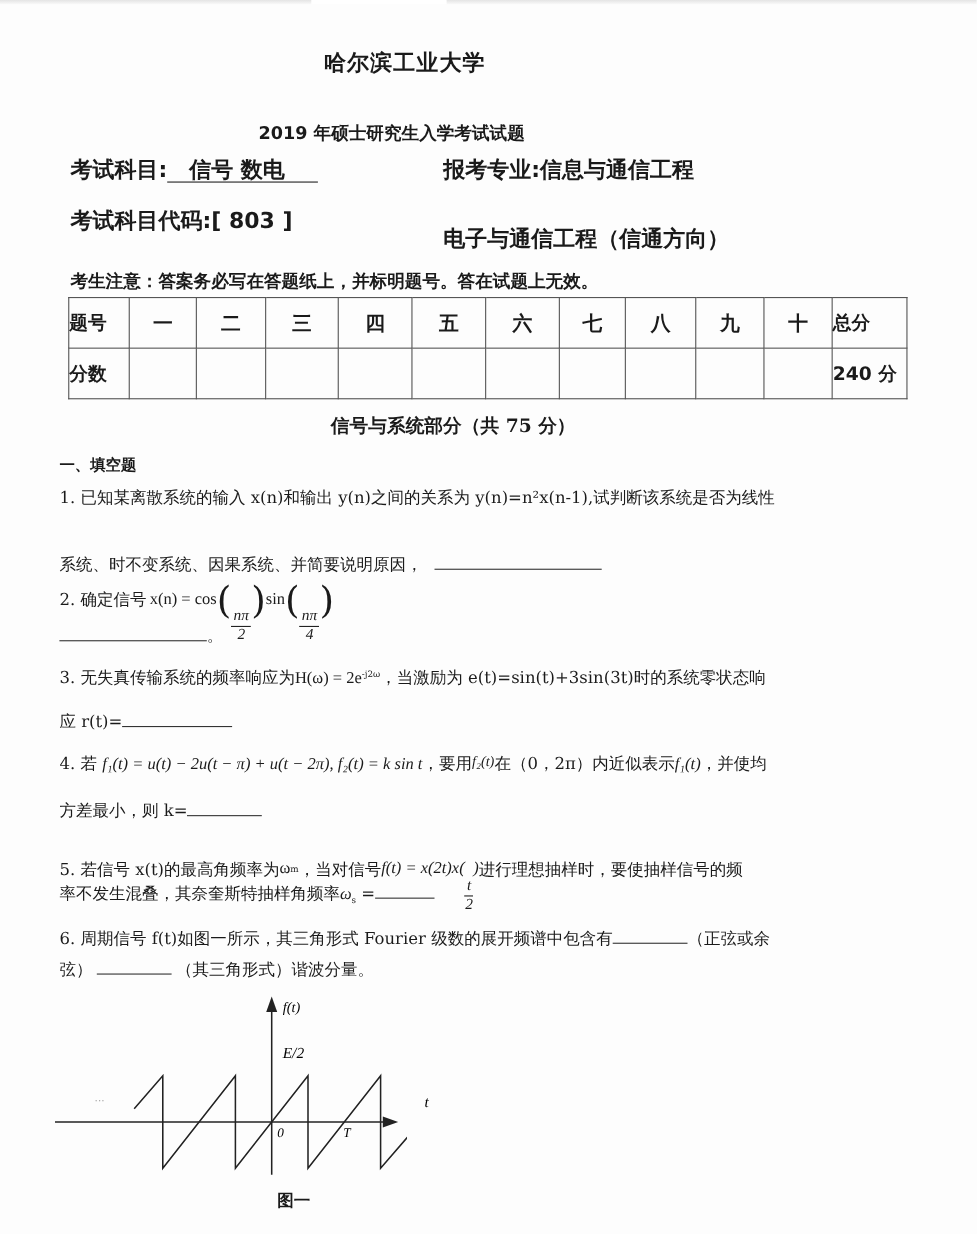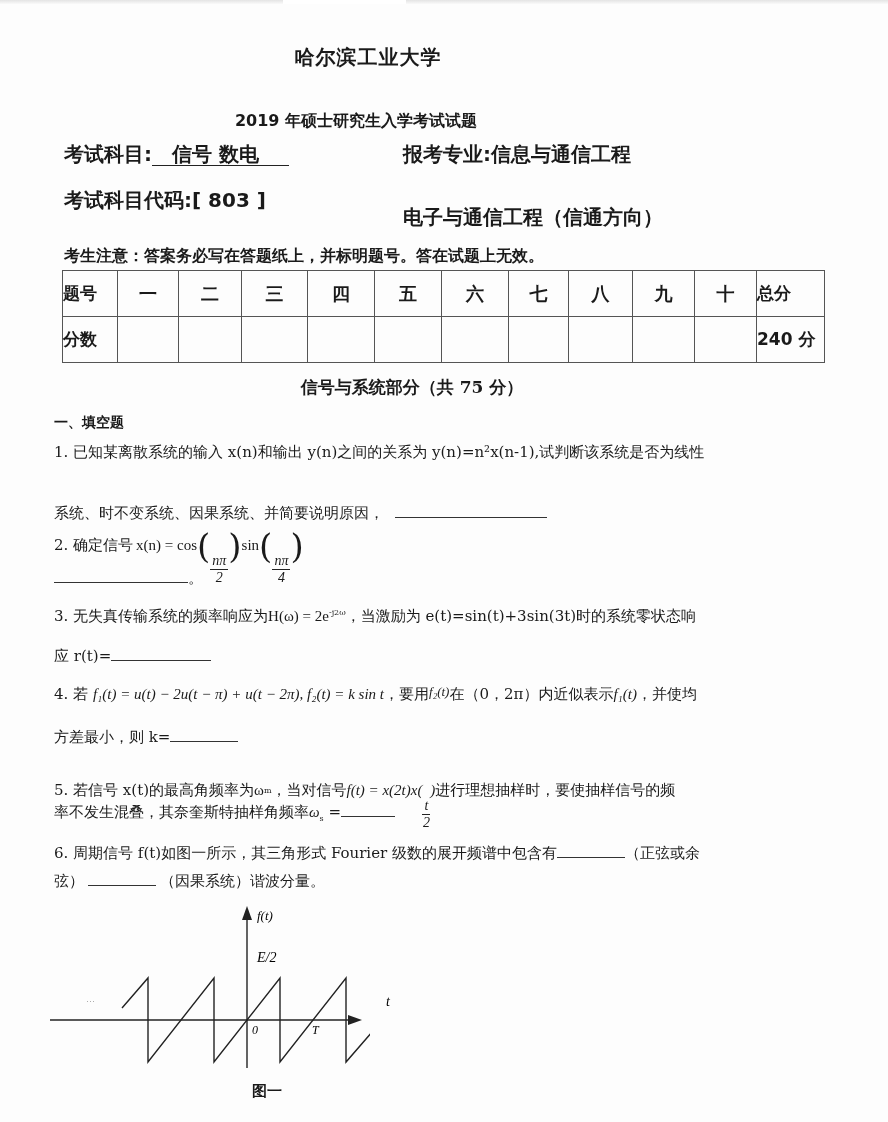--- a/index.html
+++ b/index.html
@@ -149,21 +149,21 @@
   <span>进行理想抽样时，要使抽样信号的频</span>
 </div>
 <div class="abs q" style="top:802px;">
   <span>率不发生混叠，其奈奎斯特抽样角频率</span><span class="math">ω</span><sub style="font-size:8px;">s</sub><span> =</span><span class="blank" style="width:54px;"></span>
 </div>
 
 <div class="abs q" style="top:843px;">
   <span>6.  周期信号 f(t)如图一所示，其三角形式 Fourier 级数的展开频谱中包含有</span><span class="blank" style="width:68px;"></span><span>（正弦或余</span>
 </div>
 <div class="abs q" style="top:871px;">
-  <span>弦）</span><span class="blank" style="width:68px; margin:0 4px;"></span><span>（因果系统）谐波分量。</span>
+  <span>弦）</span><span class="blank" style="width:68px; margin:0 4px;"></span><span>（其三角形式）谐波分量。</span>
 </div>
 
 <svg class="abs" style="left:50px; top:900px;" width="320" height="175" viewBox="0 0 320 175">
   <g stroke="#222" stroke-width="1.4" fill="none">
 
     <line x1="0" y1="120" x2="300" y2="120"></line>
 
     <line x1="197" y1="168" x2="197" y2="14"></line>
 
     <polyline points="72,108 98,78 98,162 164,78 164,162 230,78 230,162 296,78 296,162 322,132"></polyline>

